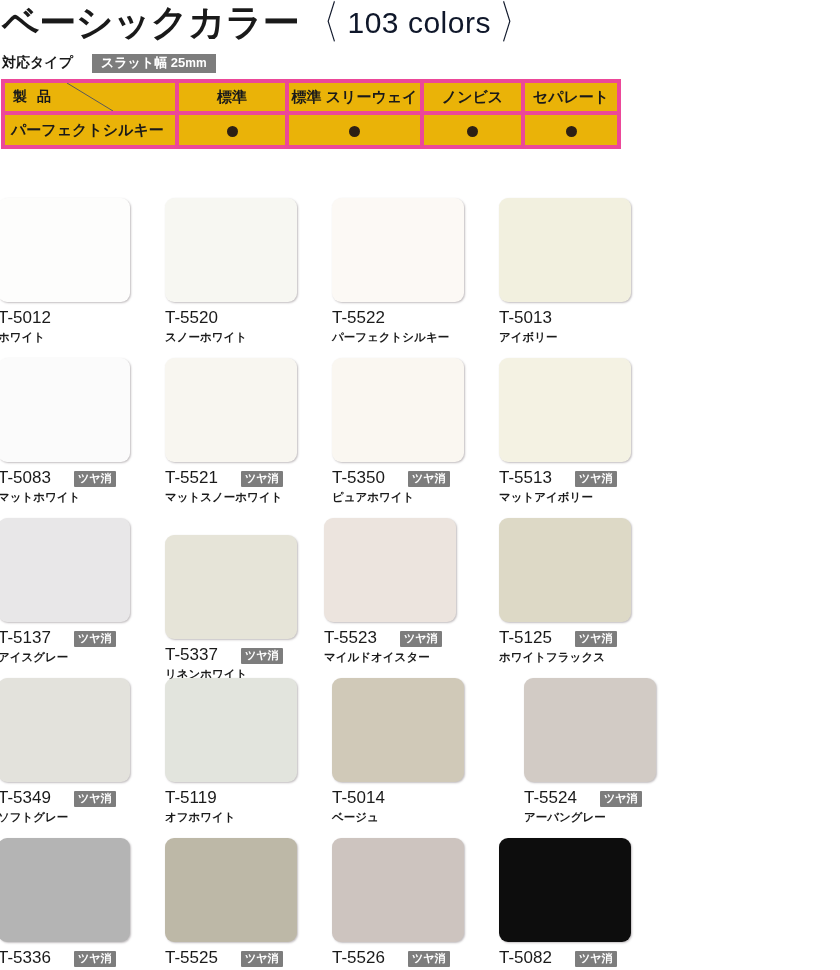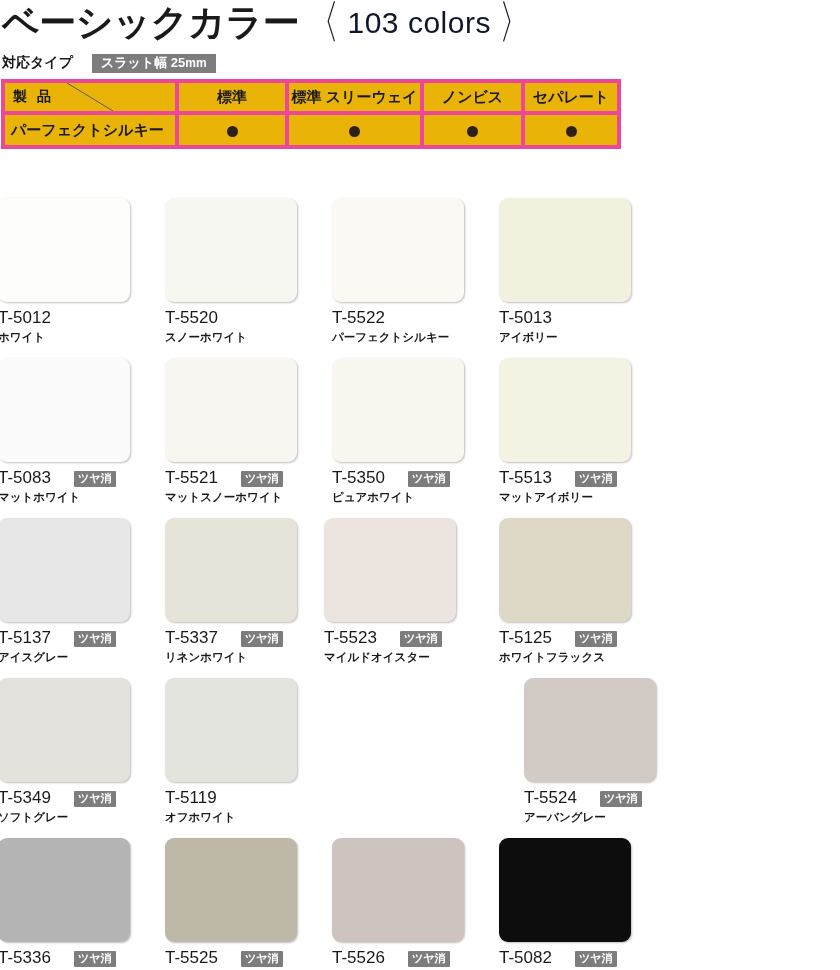--- a/index.html
+++ b/index.html
@@ -307,21 +307,21 @@
     </div>
     <div class="swatch-row">
       <div class="swatch-cell" style="left: -2px;">
         <div class="swatch-chip" style="background: rgb(232, 231, 232);"></div>
         <div class="swatch-meta">
           <div class="swatch-code">T-5137</div>
           <div class="swatch-badge">ツヤ消</div>
           <div class="swatch-name">アイスグレー</div>
         </div>
       </div>
-      <div class="swatch-cell" style="left: 165px;">
+      <div class="swatch-cell" style="left: 165px; margin-top: 17px;">
         <div class="swatch-chip" style="background: rgb(230, 228, 216);"></div>
         <div class="swatch-meta">
           <div class="swatch-code">T-5337</div>
           <div class="swatch-badge">ツヤ消</div>
           <div class="swatch-name">リネンホワイト</div>
         </div>
       </div>
       <div class="swatch-cell" style="left: 324px;">
         <div class="swatch-chip" style="background: rgb(236, 228, 222);"></div>
         <div class="swatch-meta">
@@ -348,20 +348,27 @@
           <div class="swatch-name">ソフトグレー</div>
         </div>
       </div>
       <div class="swatch-cell" style="left: 165px;">
         <div class="swatch-chip" style="background: rgb(226, 228, 221);"></div>
         <div class="swatch-meta">
           <div class="swatch-code">T-5119</div>
           <div class="swatch-name">オフホワイト</div>
         </div>
       </div>
+      <div class="swatch-cell" style="left: 332px;">
+        <div class="swatch-chip" style="background: rgb(208, 201, 184);"></div>
+        <div class="swatch-meta">
+          <div class="swatch-code">T-5014</div>
+          <div class="swatch-name">ベージュ</div>
+        </div>
+      </div>
       <div class="swatch-cell" style="left: 524px;">
         <div class="swatch-chip" style="background: rgb(210, 203, 197);"></div>
         <div class="swatch-meta">
           <div class="swatch-code">T-5524</div>
           <div class="swatch-badge">ツヤ消</div>
           <div class="swatch-name">アーバングレー</div>
         </div>
       </div>
     </div>
     <div class="swatch-row">

